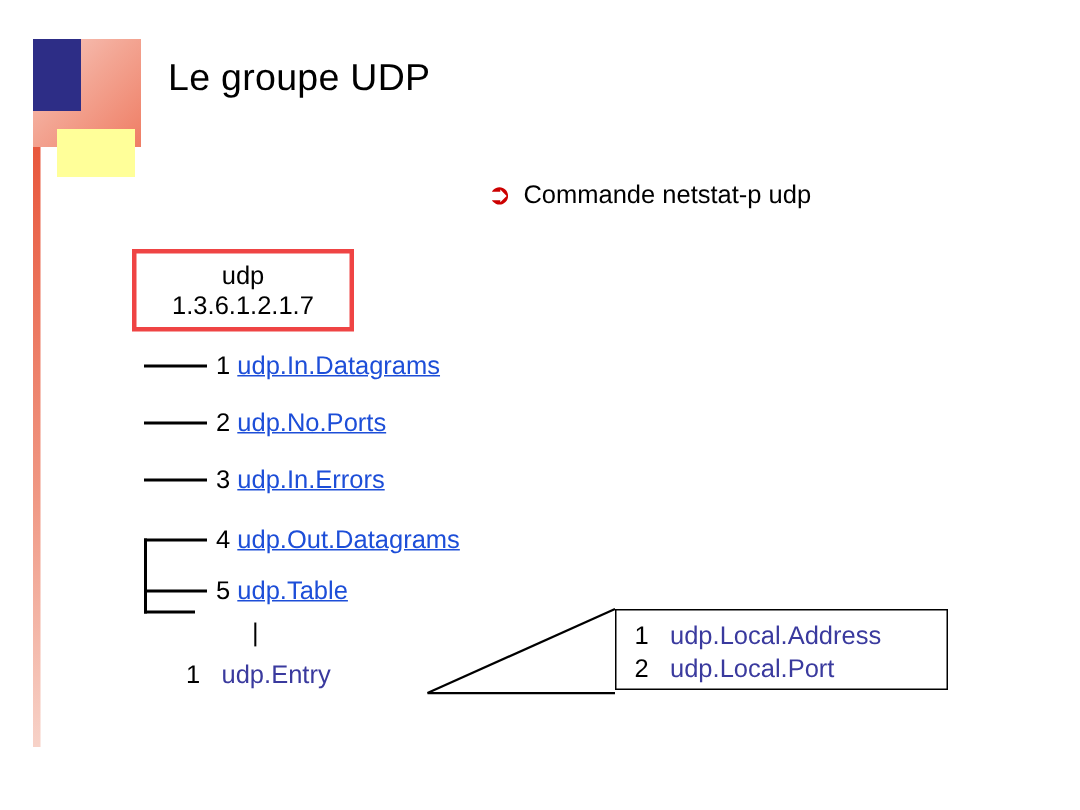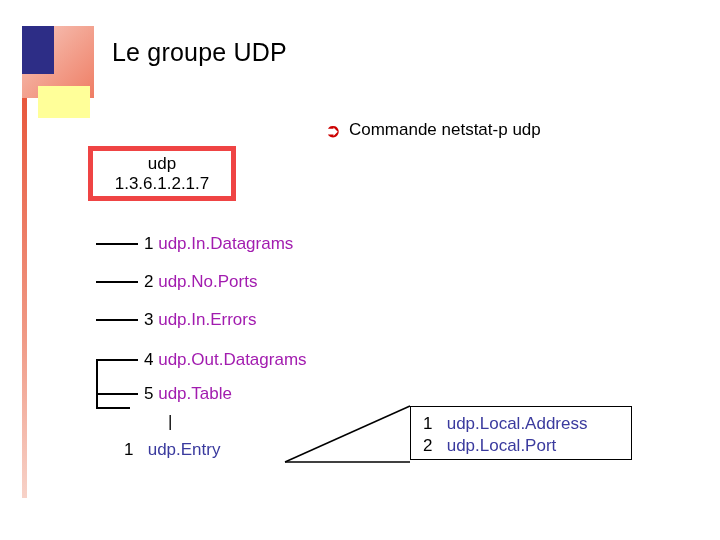--- a/index.html
+++ b/index.html
@@ -72,24 +72,24 @@
     line-height: 1;
   }
   .bullet-text {
     font-size: 17px;
     color: #000000;
   }
 
   
   .udp-box {
     position: absolute;
-    left: 88px; top: 146px;
+    left: 88px; top: 166px;
     width: 148px;
     height: 55px;
-    border: 5px solid #ef4444;
+    border: 3px solid #ef4444;
     box-sizing: border-box;
     display: flex;
     flex-direction: column;
     align-items: center;
     justify-content: center;
     line-height: 1.15;
   }
   .udp-box-line {
     font-size: 17px;
     color: #000000;
@@ -101,21 +101,22 @@
     display: flex;
     align-items: center;
     font-size: 17px;
     color: #000000;
     white-space: nowrap;
   }
   .tree-item .label-num {
     color: #000000;
   }
   .tree-item .label-name {
-    color: #a21caf;
+    color: #1d4ed8;
+    text-decoration: underline;
   }
   .tree-dash {
     display: inline-block;
     width: 42px;
     height: 0;
     border-top: 2px solid #000000;
     margin-right: 6px;
   }
 
   .ti1 { left: 96px; top: 234px; }

